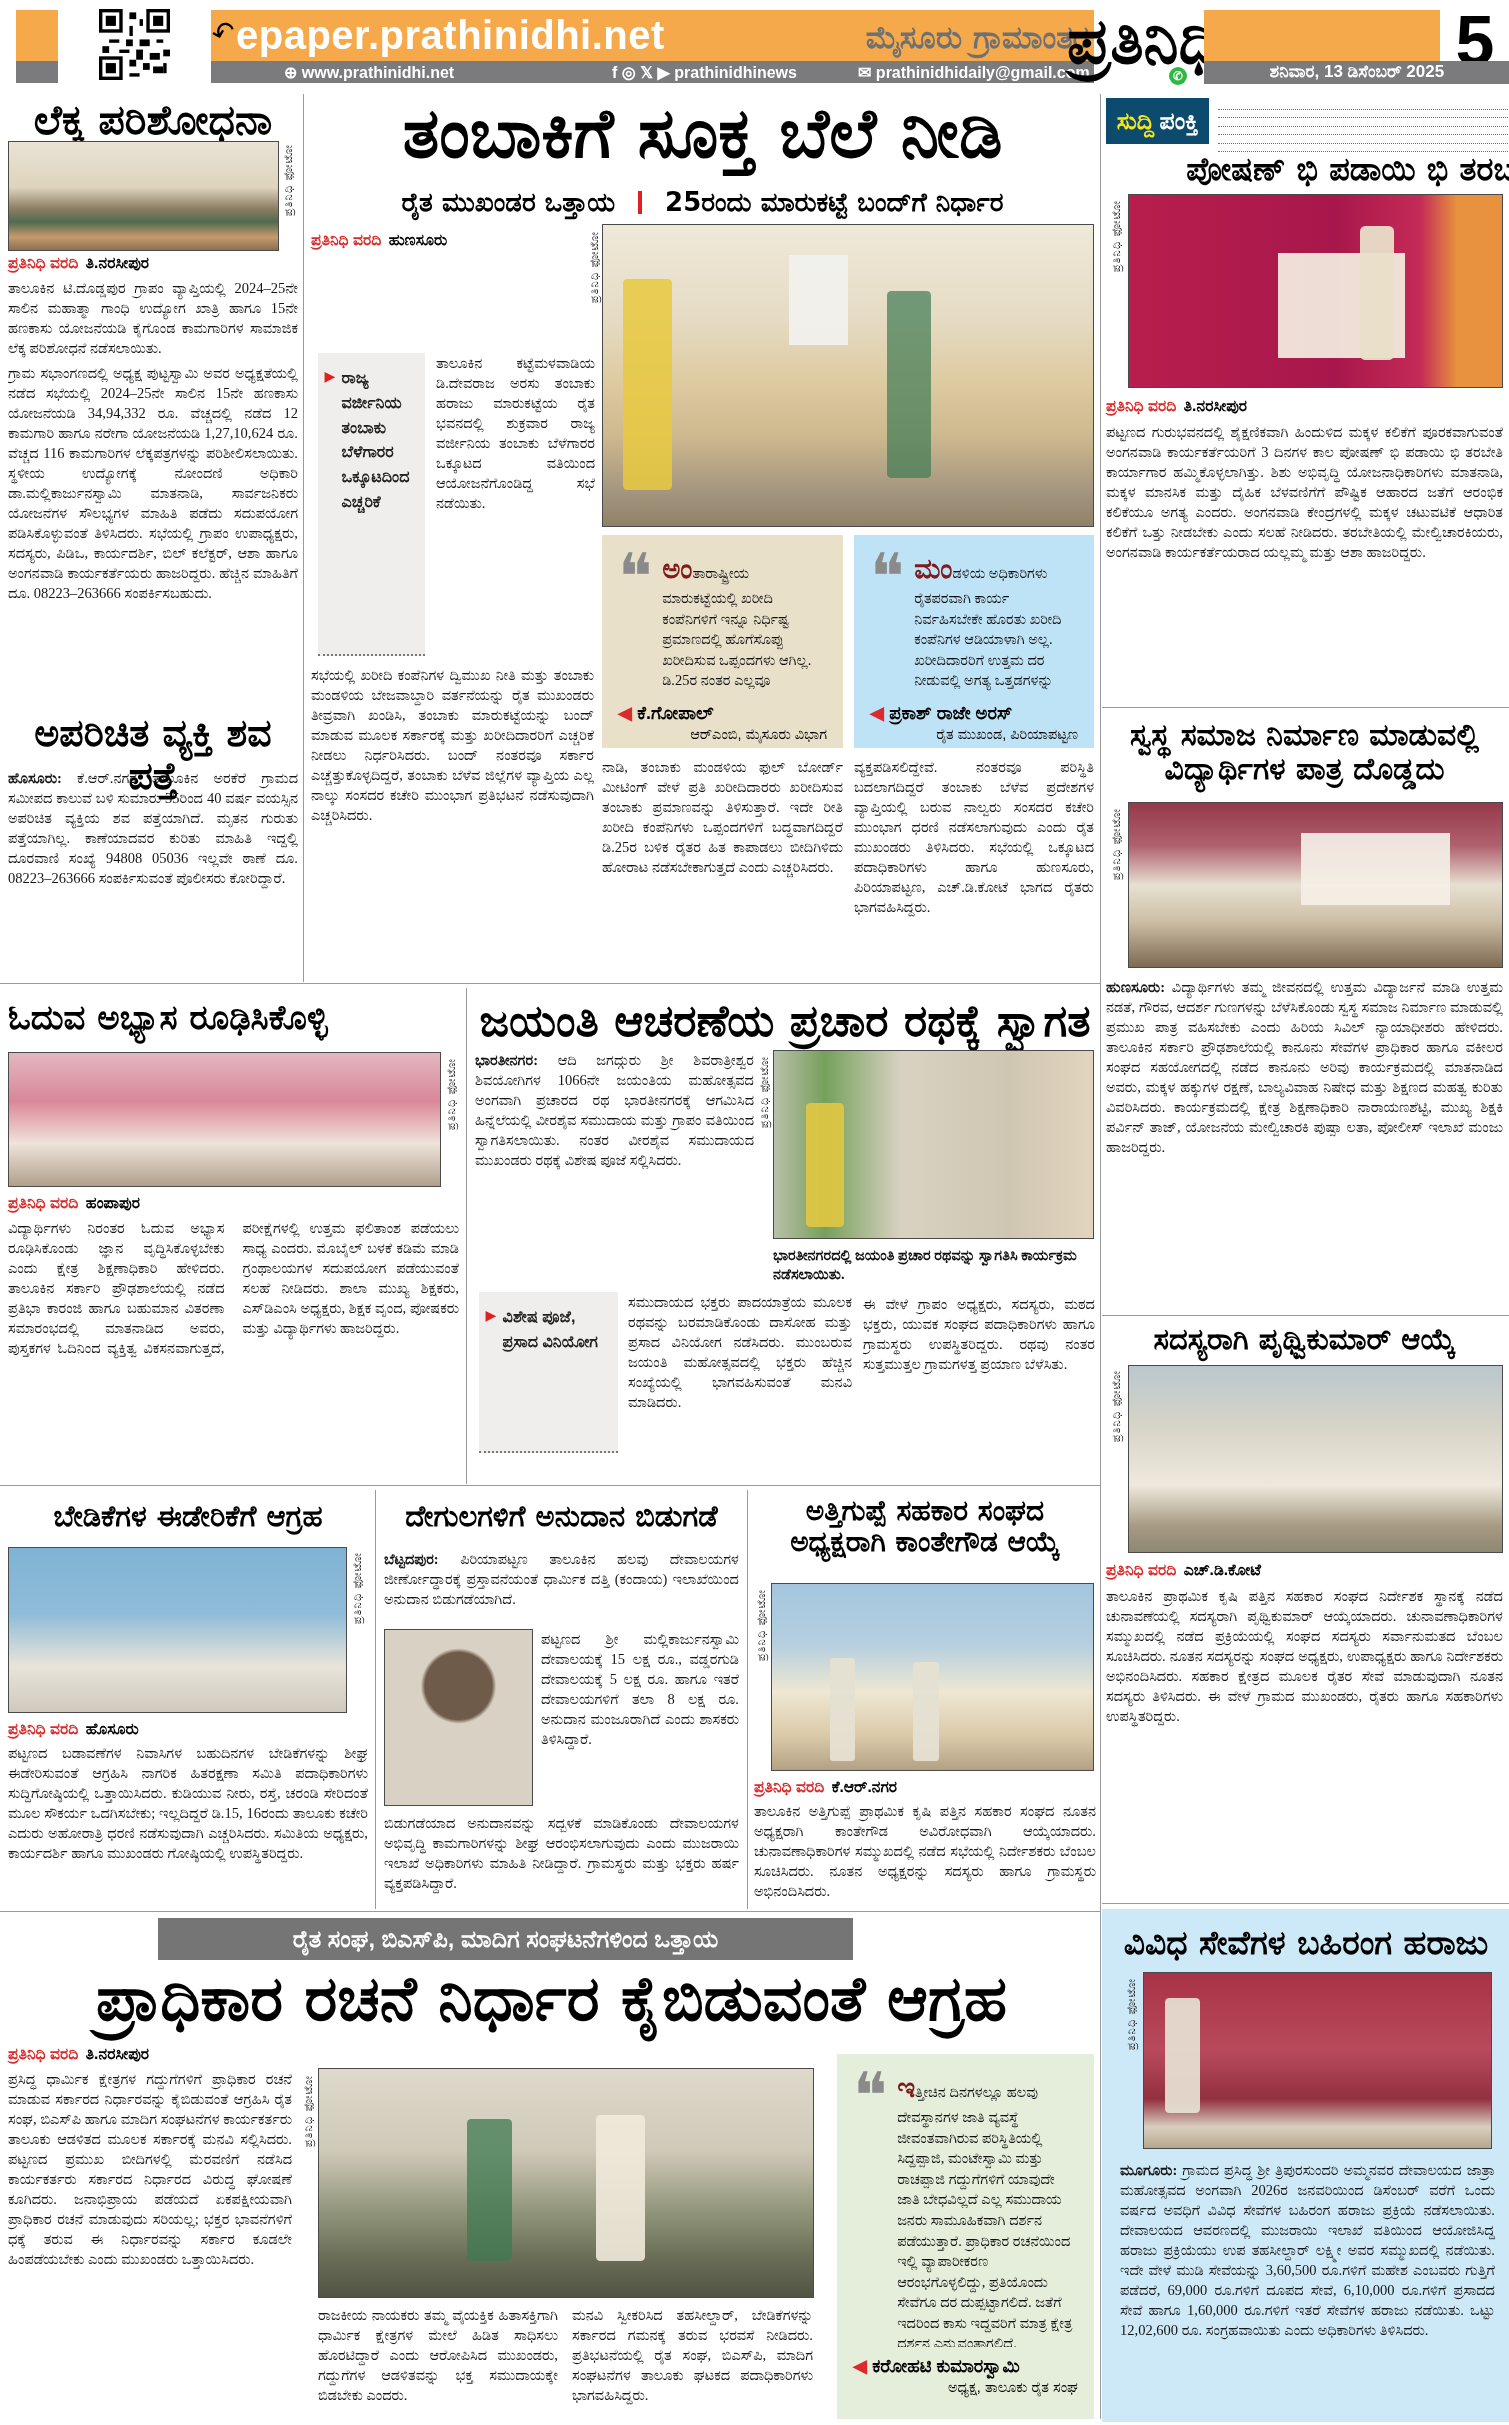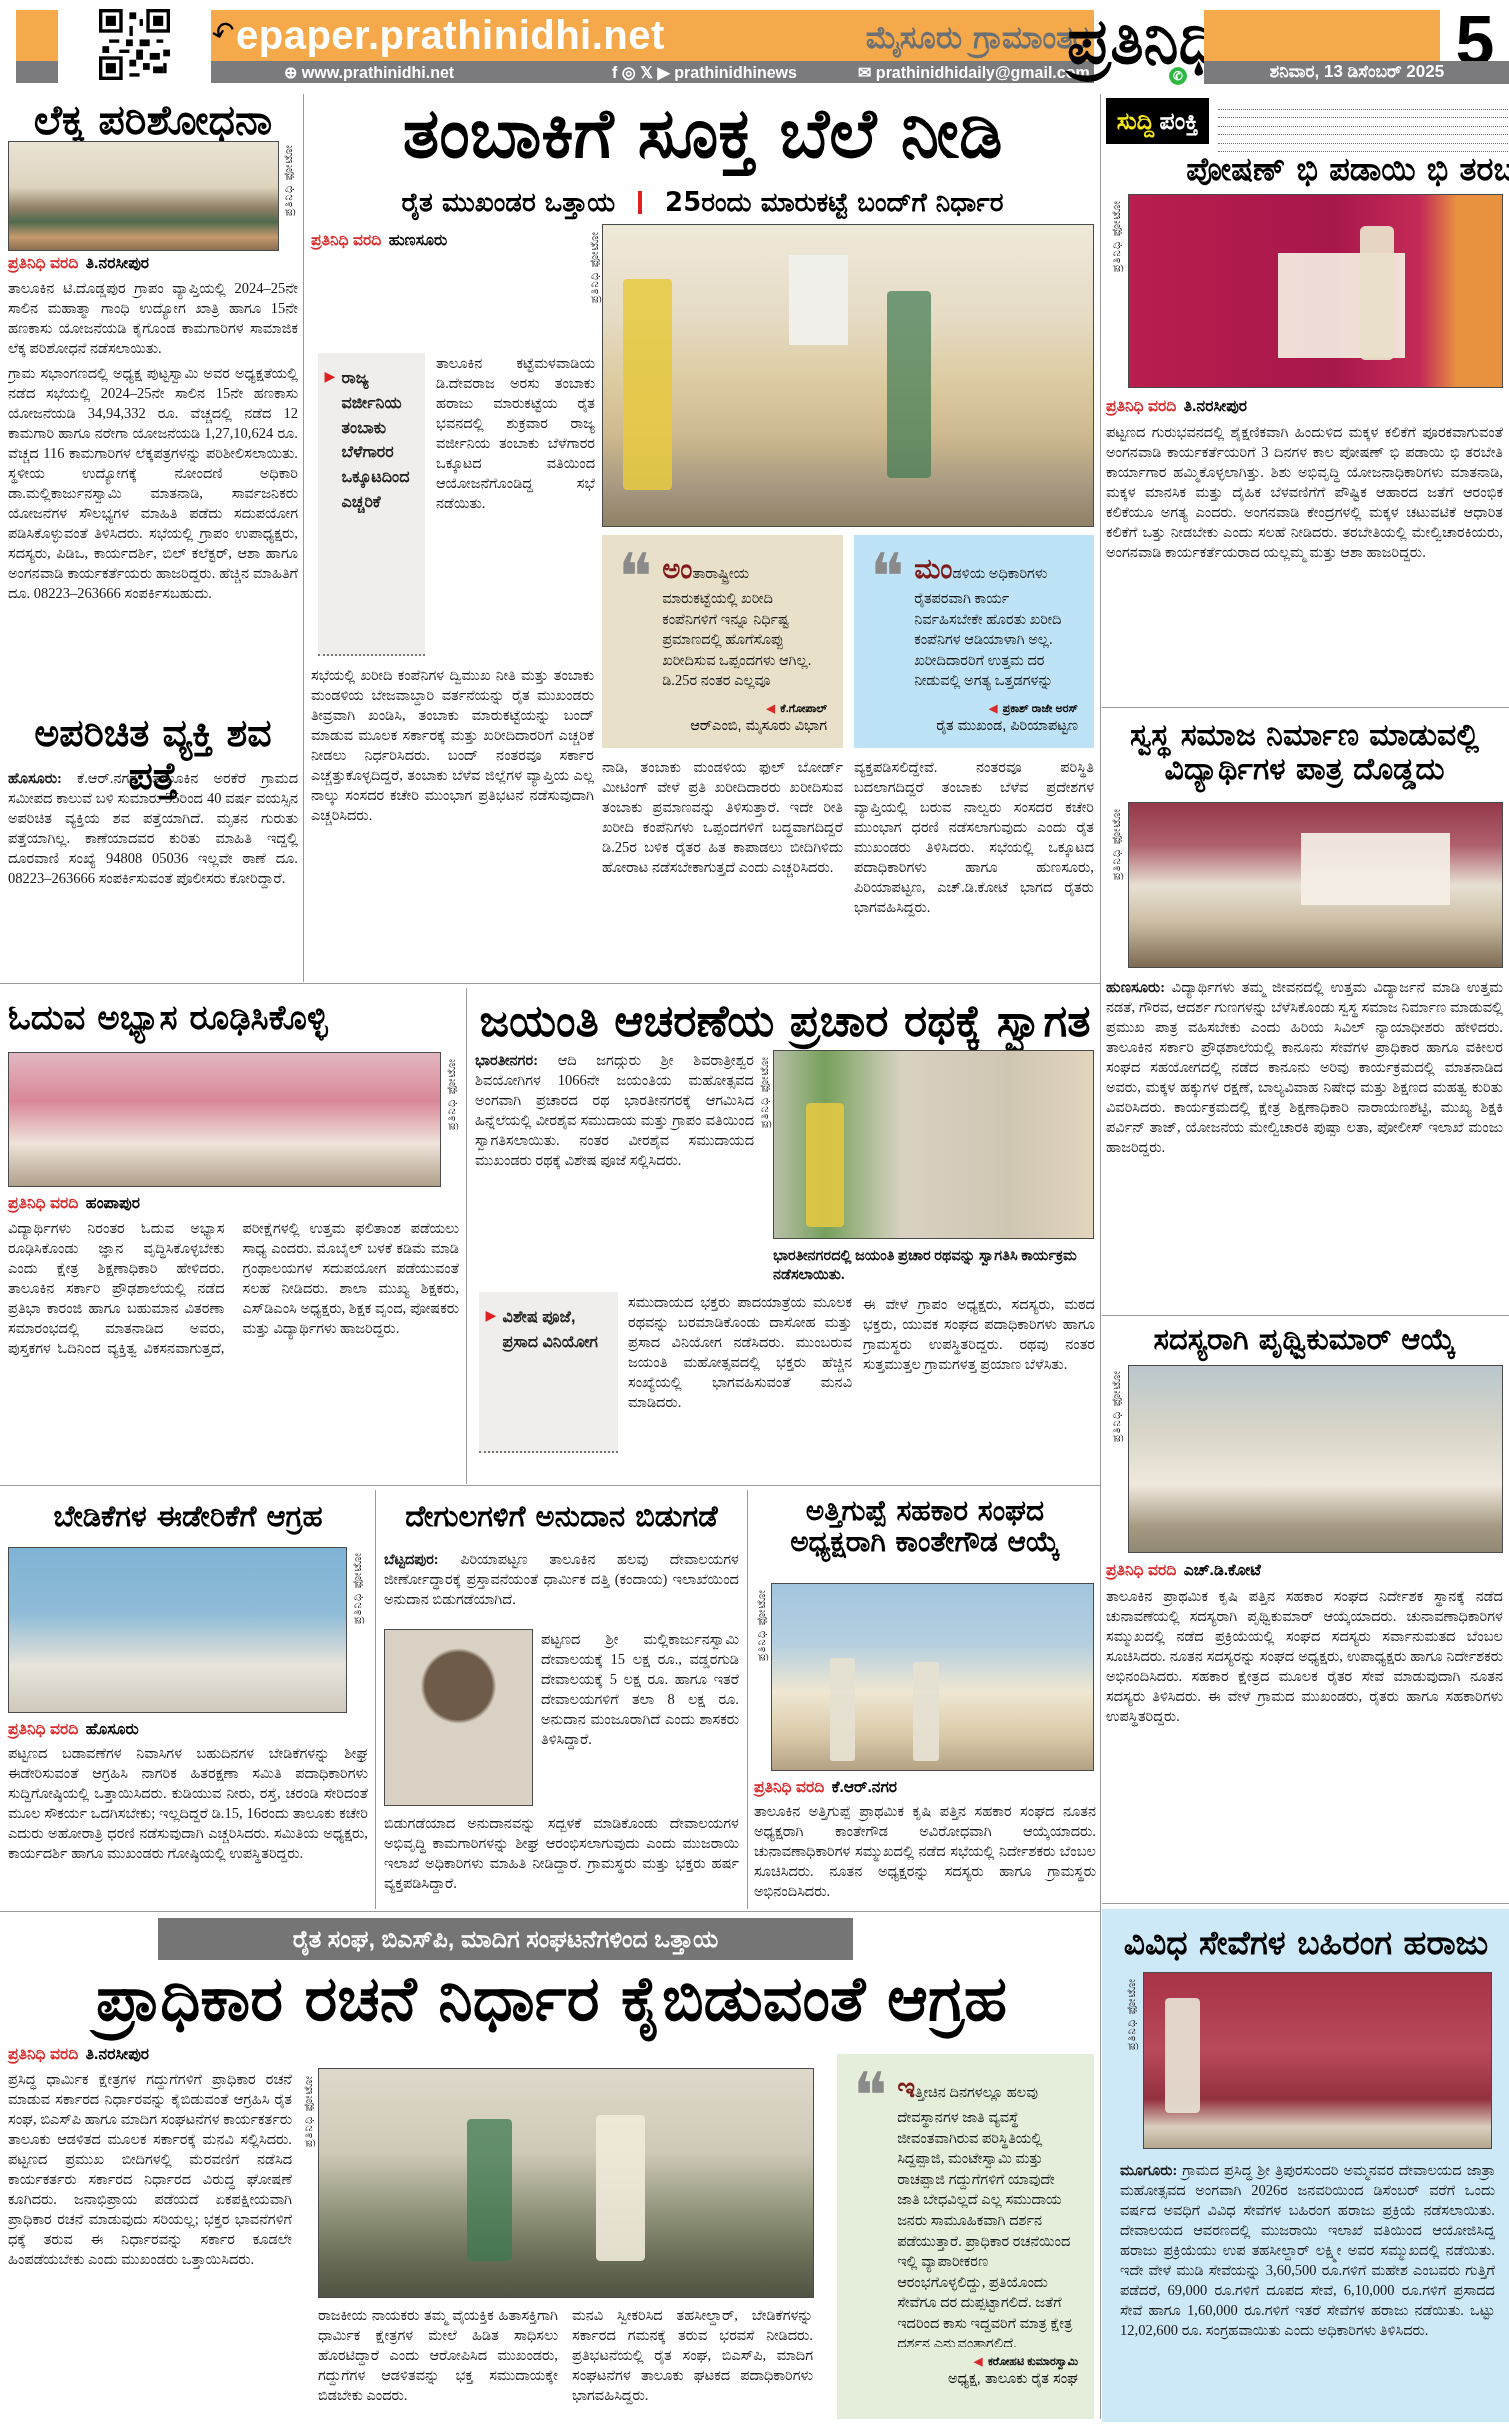--- a/index.html
+++ b/index.html
@@ -17,21 +17,21 @@
   .vcred{position:absolute;writing-mode:vertical-rl;transform:rotate(180deg);
          font-size:11.3px;color:#222;letter-spacing:1.1px;white-space:nowrap;}
   .rule-v{position:absolute;width:1.1px;background:#9a9a9a;}
   .rule-h{position:absolute;height:1.1px;background:#9a9a9a;}
   .qbox{position:absolute;box-sizing:border-box;padding:14px 16px 9.7px 16px;}
   .qmark{font-size:64px;line-height:.8;color:#8a8a8a;float:left;margin:3.2px 9.7px 0 0;
          font-family:"DejaVu Serif",serif;}
   .qtext{font-size:14.5px;line-height:1.42;text-align:left;color:#111;
          font-family:"Liberation Serif",serif;}
   .qtext::first-letter{font-size:1.9em;font-weight:bold;color:#7e1c1c;}
-  .qwho{margin-top:7.5px;text-align:right;font-weight:bold;font-size:11px;}
+  .qwho{margin-top:7.5px;text-align:left;font-weight:bold;font-size:18px;}
   .qwho .arr{color:#d92b2b;margin-right:5.4px;}
   .qrole{text-align:right;font-size:14.5px;margin-top:2.1px;}
   .hbox{position:absolute;background:#efeeec;box-sizing:border-box;
         padding:13px 9.7px 9.7px 23.6px;border-bottom:2.1px dotted #777;}
   .hbox .arr{position:absolute;left:6.4px;top:15px;color:#e02020;font-size:14px;}
   .hbox .t{font-size:16px;line-height:1.55;font-weight:bold;color:#222;}
   .kicker{position:absolute;background:#757575;color:#fff;font-weight:bold;
           display:flex;align-items:center;justify-content:center;font-size:23.6px;}
   .dotrow{height:7.5px;border-bottom:1.6px dotted #6e6e6e;}
   .cap{font-weight:bold;font-size:14.5px;line-height:1.3;color:#111;
@@ -177,21 +177,21 @@
     <div class="qrole">ರೈತ ಮುಖಂಡ, ಪಿರಿಯಾಪಟ್ಟಣ</div>
   </div>
 
   <div class="abs body" style="left:602px;top:757px;width:241px;height:223px;overflow:hidden;">
     <span>ನಾಡಿ, ತಂಬಾಕು ಮಂಡಳಿಯ ಫುಲ್ ಬೋರ್ಡ್ ಮೀಟಿಂಗ್ ವೇಳೆ ಪ್ರತಿ ಖರೀದಿದಾರರು ಖರೀದಿಸುವ ತಂಬಾಕು ಪ್ರಮಾಣವನ್ನು ತಿಳಿಸುತ್ತಾರೆ. ಇದೇ ರೀತಿ ಖರೀದಿ ಕಂಪೆನಿಗಳು ಒಪ್ಪಂದಗಳಿಗೆ ಬದ್ಧವಾಗದಿದ್ದರೆ ಡಿ.25ರ ಬಳಿಕ ರೈತರ ಹಿತ ಕಾಪಾಡಲು ಬೀದಿಗಿಳಿದು ಹೋರಾಟ ನಡೆಸಬೇಕಾಗುತ್ತದೆ ಎಂದು ಎಚ್ಚರಿಸಿದರು.</span>
   </div>
   <div class="abs body" style="left:854px;top:757px;width:240px;height:223px;overflow:hidden;">
     <span>ವ್ಯಕ್ತಪಡಿಸಲಿದ್ದೇವೆ. ನಂತರವೂ ಪರಿಸ್ಥಿತಿ ಬದಲಾಗದಿದ್ದರೆ ತಂಬಾಕು ಬೆಳೆವ ಪ್ರದೇಶಗಳ ವ್ಯಾಪ್ತಿಯಲ್ಲಿ ಬರುವ ನಾಲ್ವರು ಸಂಸದರ ಕಚೇರಿ ಮುಂಭಾಗ ಧರಣಿ ನಡೆಸಲಾಗುವುದು ಎಂದು ರೈತ ಮುಖಂಡರು ತಿಳಿಸಿದರು. ಸಭೆಯಲ್ಲಿ ಒಕ್ಕೂಟದ ಪದಾಧಿಕಾರಿಗಳು ಹಾಗೂ ಹುಣಸೂರು, ಪಿರಿಯಾಪಟ್ಟಣ, ಎಚ್.ಡಿ.ಕೋಟೆ ಭಾಗದ ರೈತರು ಭಾಗವಹಿಸಿದ್ದರು.</span>
   </div>
 
-  <div class="abs" style="left:1106px;top:98px;width:103px;height:46px;background:#000000;display:flex;align-items:center;justify-content:center;gap:5.4px;">
+  <div class="abs" style="left:1106px;top:98px;width:103px;height:46px;background:#0c4a6e;display:flex;align-items:center;justify-content:center;gap:5.4px;">
     <span style="color:#f5e61e;font-size:23.6px;font-weight:bold;">ಸುದ್ದಿ</span>
     <span style="color:#fff;font-size:23.6px;font-weight:bold;">ಪಂಕ್ತಿ</span>
   </div>
   <div class="abs" style="left:1218px;top:101px;width:290px;">
     <div class="dotrow"></div>
       <div class="dotrow"></div>
       <div class="dotrow"></div>
     <div class="dotrow"></div>
       <div class="dotrow"></div>
       <div class="dotrow"></div>

